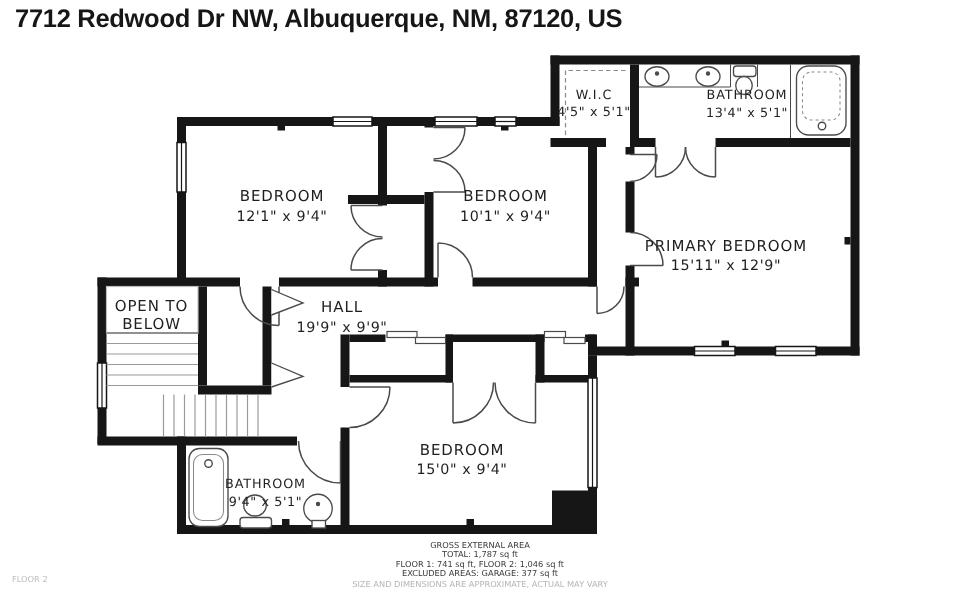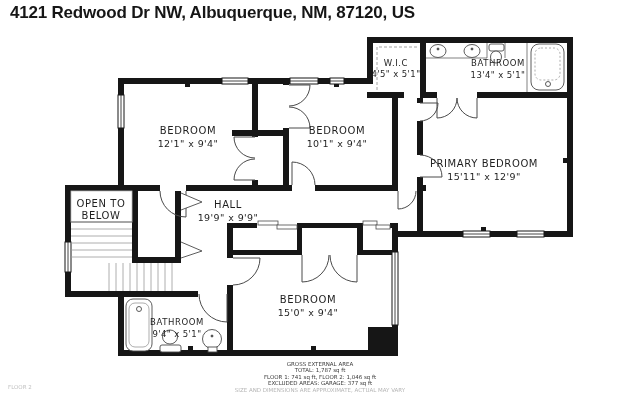--- a/index.html
+++ b/index.html
@@ -16,21 +16,21 @@
   #footer{position:absolute;left:0;top:361px;width:640px;text-align:center;color:#3a3a3a;
           font-size:5.5px;line-height:6.4px;font-family:"DejaVu Sans",sans-serif;}
   #footer .dim{color:#b5b5b5;}
   #floor-label{position:absolute;left:8px;top:384px;font-size:5.5px;color:#c0c0c0;
           font-family:"DejaVu Sans",sans-serif;}
 </style>
 </head>
 <body>
 
 <div id="stage">
-  <div id="title">4121 Redwood Dr NW, Albuquerque, NM, 87120, US</div>
+  <div id="title">7712 Redwood Dr NW, Albuquerque, NM, 87120, US</div>
 
   <svg id="plan" width="640" height="400" viewBox="0 0 640 400">
 
     <g fill="#161616" stroke="none">
 
       <rect x="118" y="78" width="104" height="6"></rect>
       <rect x="248" y="78" width="42" height="6"></rect>
       <rect x="318" y="78" width="12" height="6"></rect>
       <rect x="344" y="78" width="29" height="6"></rect>
 

